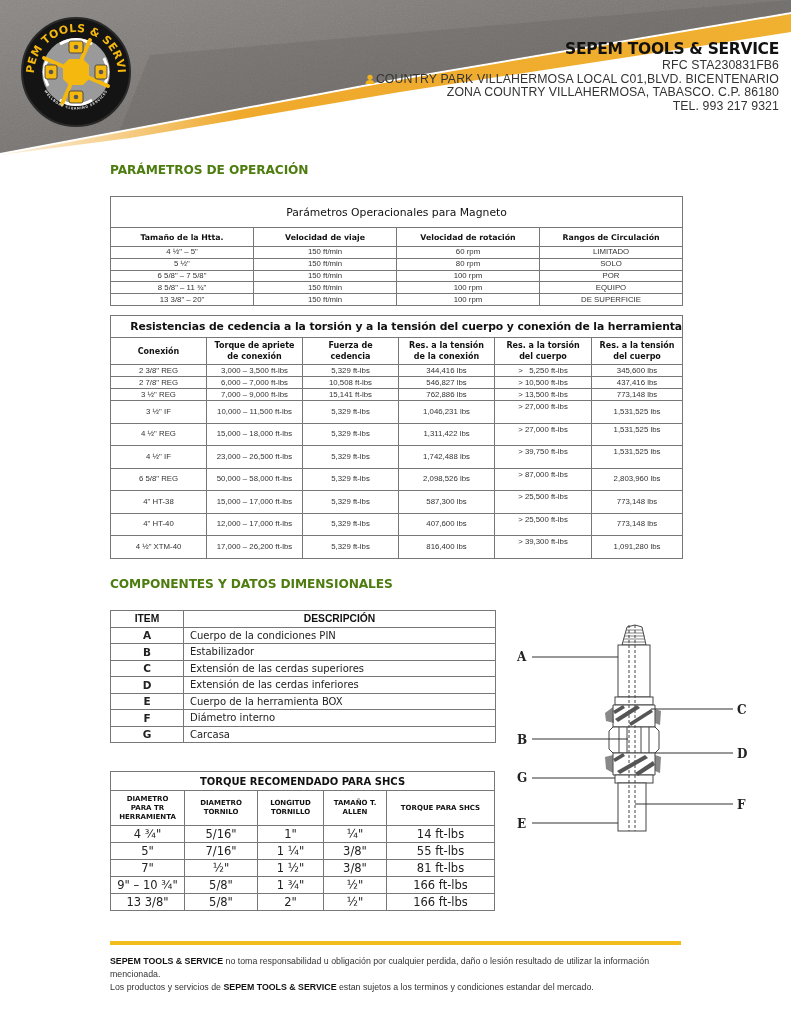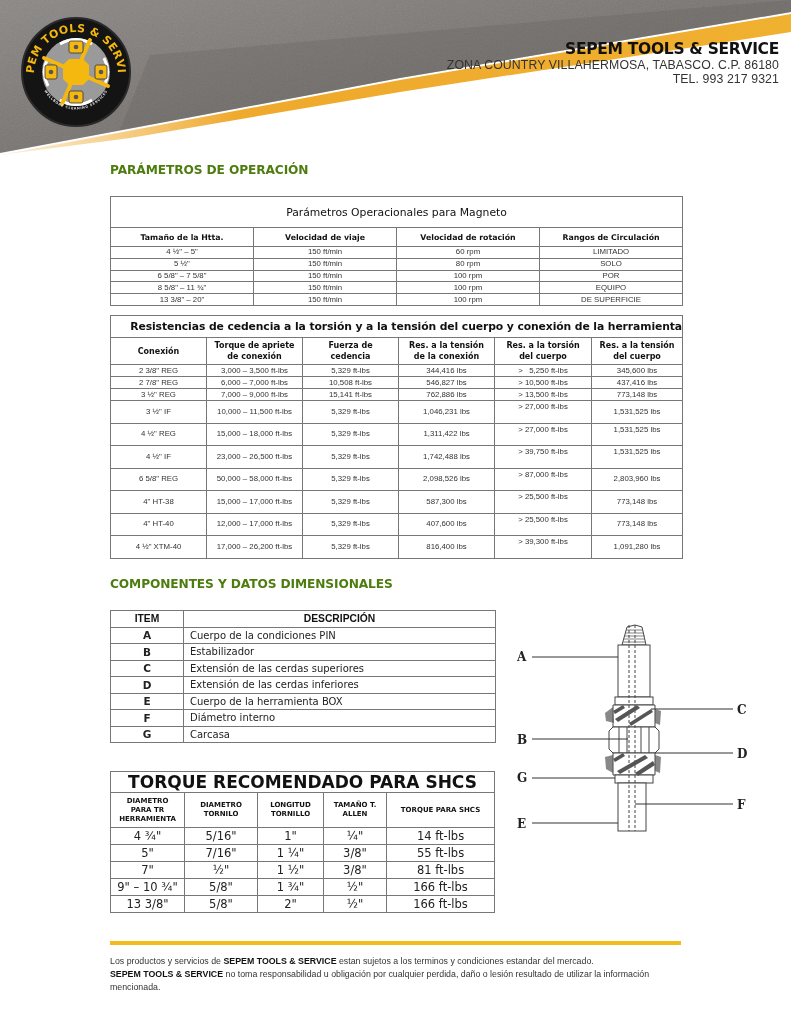--- a/index.html
+++ b/index.html
@@ -36,21 +36,21 @@
 
   
   #t3 { left: 110px; top: 610px; width: 385px; }
   #t3 th { font-family: Liberation Sans, sans-serif; font-weight: bold; font-size: 10.3px; height: 16.5px; color: #111; }
   #t3 td { height: 16.5px; font-size: 10.5px; color: #222; }
   #t3 td.item { font-family: "DejaVu Sans", sans-serif; font-weight: bold; }
   #t3 td.desc { text-align: left; padding-left: 6px; font-family: "DejaVu Sans", sans-serif; font-size: 10px; }
 
   
   #t4 { left: 110px; top: 771px; width: 384px; }
-  #t4 .ttl { font-family: "DejaVu Sans", sans-serif; font-weight: bold; font-size: 17px; height: 19px; color: #111; }
+  #t4 .ttl { font-family: "DejaVu Sans", sans-serif; font-weight: bold; font-size: 10px; height: 19px; color: #111; }
   #t4 .hdr th { font-family: "DejaVu Sans", sans-serif; font-weight: bold; font-size: 7px; height: 35px; line-height: 9px; color: #111; }
   #t4 td { height: 17px; font-size: 11.5px; color: #222; font-family: "DejaVu Sans", sans-serif; }
 
   
   .diagram { position: absolute; left: 505px; top: 615px; width: 260px; height: 250px; }
 
   .footer-line { position: absolute; left: 110px; top: 941px; width: 571px; height: 4px; background: #f2bc1c; }
   .footer { position: absolute; left: 110px; top: 955px; width: 580px; font-size: 8.8px; line-height: 13px; color: #333; }
   .footer b { color: #111; }
 </style>
@@ -124,20 +124,27 @@
   <text font-family="DejaVu Sans, sans-serif" font-weight="bold" font-size="11" fill="#f5b80f" letter-spacing="0.3">
     <textPath href="#arcTop" startOffset="50%" text-anchor="middle">SEPEM TOOLS &amp; SERVICE</textPath>
   </text>
   <text font-family="DejaVu Sans, sans-serif" font-weight="bold" font-size="3.4" fill="#dddddd" letter-spacing="0.6">
     <textPath href="#arcBot" startOffset="50%" text-anchor="middle">WELLBORE CLEANING SERVICES</textPath>
   </text>
 </svg>
 
 <div class="company">
   <div class="company-name">SEPEM TOOLS &amp; SERVICE</div>
+  <div class="company-line">RFC STA230831FB6</div>
+  <div class="company-line">
+    <svg class="pin-icon" viewBox="0 0 10 10">
+      <circle cx="5" cy="3.3" r="2.6" fill="#f2b21c"></circle>
+      <path d="M0.5,10 Q0.5,6 5,6 Q9.5,6 9.5,10 Z" fill="#f2b21c"></path>
+    </svg><span>COUNTRY PARK VILLAHERMOSA LOCAL C01,BLVD. BICENTENARIO</span>
+  </div>
   <div class="company-line">ZONA COUNTRY VILLAHERMOSA, TABASCO. C.P. 86180</div>
   <div class="company-line">TEL. 993 217 9321</div>
 </div>
 
 <div class="section-title" style="top:163px;">PARÁMETROS DE OPERACIÓN</div>
 
 <table id="t1">
   <colgroup>
       <col style="width:143px">
       <col style="width:143px">
@@ -453,15 +460,15 @@
         <td>5/8"</td>
         <td>2"</td>
         <td>½"</td>
         <td>166 ft-lbs</td>
   </tr>
 </tbody>
   </table>
 
 <div class="footer-line"></div>
 <div class="footer">
+  <div><b>SEPEM TOOLS &amp; SERVICE</b><span> no toma responsabilidad u obligación por cualquier perdida, daño o lesión resultado de utilizar la información mencionada.</span></div>
   <div><span>Los productos y servicios de </span><b>SEPEM TOOLS &amp; SERVICE</b><span> estan sujetos a los terminos y condiciones estandar del mercado.</span></div>
-  <div><b>SEPEM TOOLS &amp; SERVICE</b><span> no toma responsabilidad u obligación por cualquier perdida, daño o lesión resultado de utilizar la información mencionada.</span></div>
 </div>
 
 </body></html>

